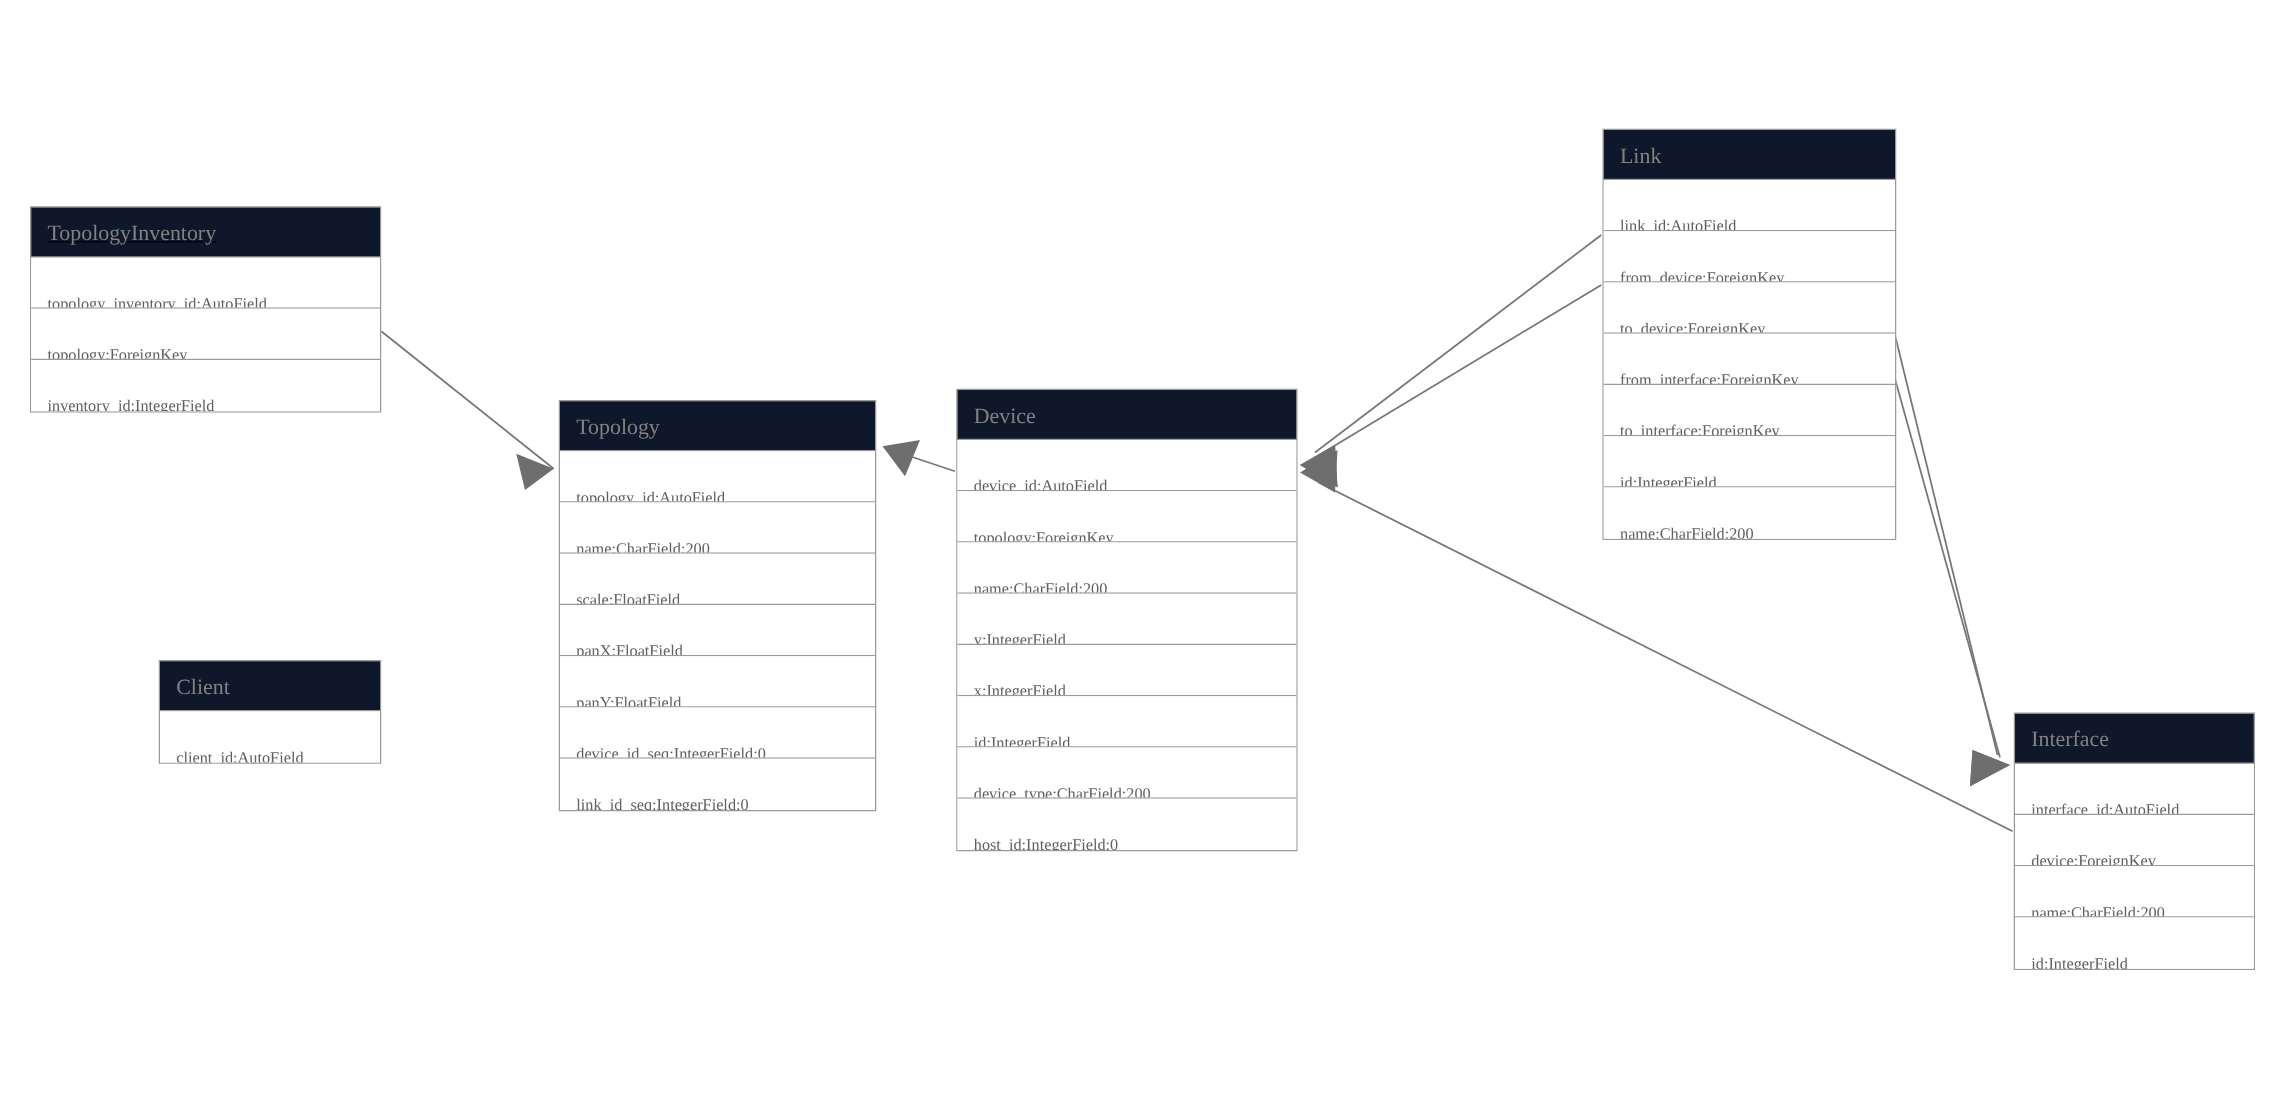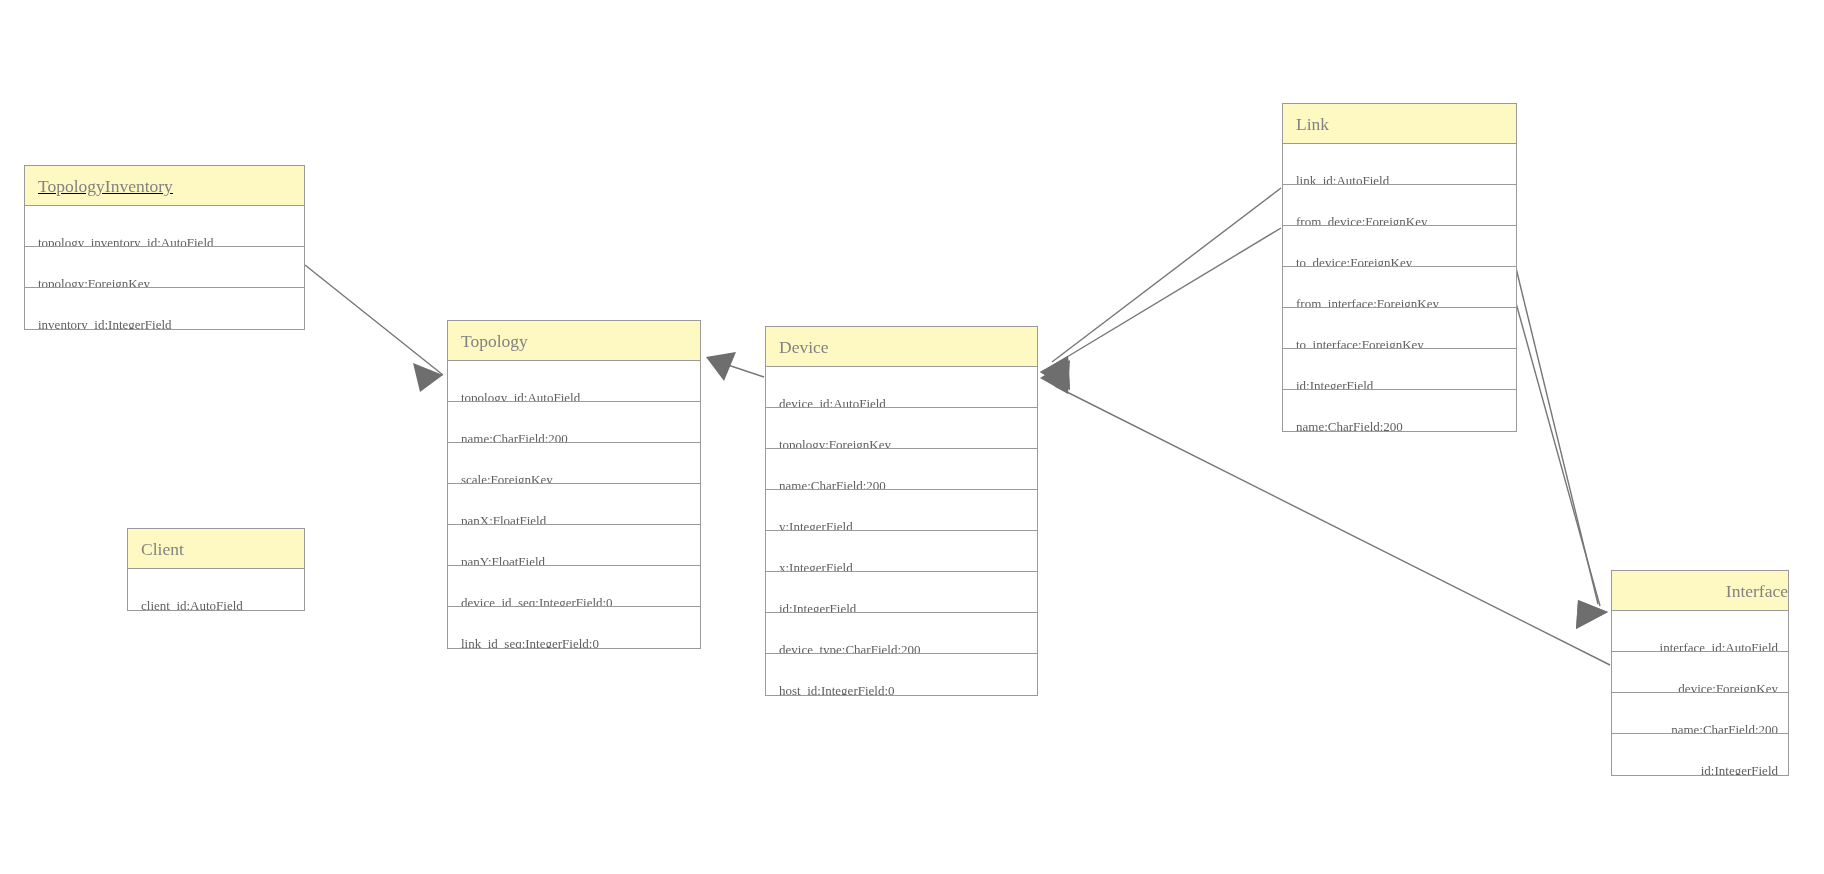--- a/index.html
+++ b/index.html
@@ -12,21 +12,21 @@
   #edges{position:absolute;left:0;top:0;width:1824px;height:874px;pointer-events:none;}
 
   .entity{
     position:absolute;
     box-sizing:border-box;
     border:1px solid #9a9a9a;
     background:#ffffff;
   }
   .entity-header{
     box-sizing:border-box;
-    background:#fef9c3;
+    background:#0f172a;
     border-bottom:1px solid #9a9a9a;
     color:#828282;
     font-size:17.5px;
     line-height:40px;
     height:40px;
     padding:0 0 0 13px;
     white-space:nowrap;
     overflow:hidden;
   }
   .entity-field{
@@ -82,48 +82,48 @@
 <div class="entity" style="left: 24px; top: 165px; width: 281px; text-decoration: underline;">
       <div class="entity-header">TopologyInventory</div>
       <div class="entity-field">topology_inventory_id:AutoField</div>
       <div class="entity-field">topology:ForeignKey</div>
       <div class="entity-field">inventory_id:IntegerField</div>
     </div>
     <div class="entity" style="left: 447px; top: 320px; width: 254px;">
       <div class="entity-header">Topology</div>
       <div class="entity-field">topology_id:AutoField</div>
       <div class="entity-field">name:CharField:200</div>
-      <div class="entity-field">scale:ForeignKey</div>
+      <div class="entity-field">scale:FloatField</div>
       <div class="entity-field">panX:FloatField</div>
       <div class="entity-field">panY:FloatField</div>
       <div class="entity-field">device_id_seq:IntegerField:0</div>
       <div class="entity-field">link_id_seq:IntegerField:0</div>
     </div>
-    <div class="entity" style="left: 765px; top: 326px; width: 273px;">
+    <div class="entity" style="left: 765px; top: 311px; width: 273px;">
       <div class="entity-header">Device</div>
       <div class="entity-field">device_id:AutoField</div>
       <div class="entity-field">topology:ForeignKey</div>
       <div class="entity-field">name:CharField:200</div>
       <div class="entity-field">y:IntegerField</div>
       <div class="entity-field">x:IntegerField</div>
       <div class="entity-field">id:IntegerField</div>
       <div class="entity-field">device_type:CharField:200</div>
       <div class="entity-field">host_id:IntegerField:0</div>
     </div>
     <div class="entity" style="left: 1282px; top: 103px; width: 235px;">
       <div class="entity-header">Link</div>
       <div class="entity-field">link_id:AutoField</div>
       <div class="entity-field">from_device:ForeignKey</div>
       <div class="entity-field">to_device:ForeignKey</div>
       <div class="entity-field">from_interface:ForeignKey</div>
       <div class="entity-field">to_interface:ForeignKey</div>
       <div class="entity-field">id:IntegerField</div>
       <div class="entity-field">name:CharField:200</div>
     </div>
-    <div class="entity" style="left: 1611px; top: 570px; width: 178px; text-align: right;">
+    <div class="entity" style="left: 1611px; top: 570px; width: 193px;">
       <div class="entity-header">Interface</div>
       <div class="entity-field">interface_id:AutoField</div>
       <div class="entity-field">device:ForeignKey</div>
       <div class="entity-field">name:CharField:200</div>
       <div class="entity-field">id:IntegerField</div>
     </div>
     <div class="entity" style="left: 80px; top: 528px; width: 178px; margin-left: 47px;">
       <div class="entity-header">Client</div>
       <div class="entity-field">client_id:AutoField</div>
     </div>

